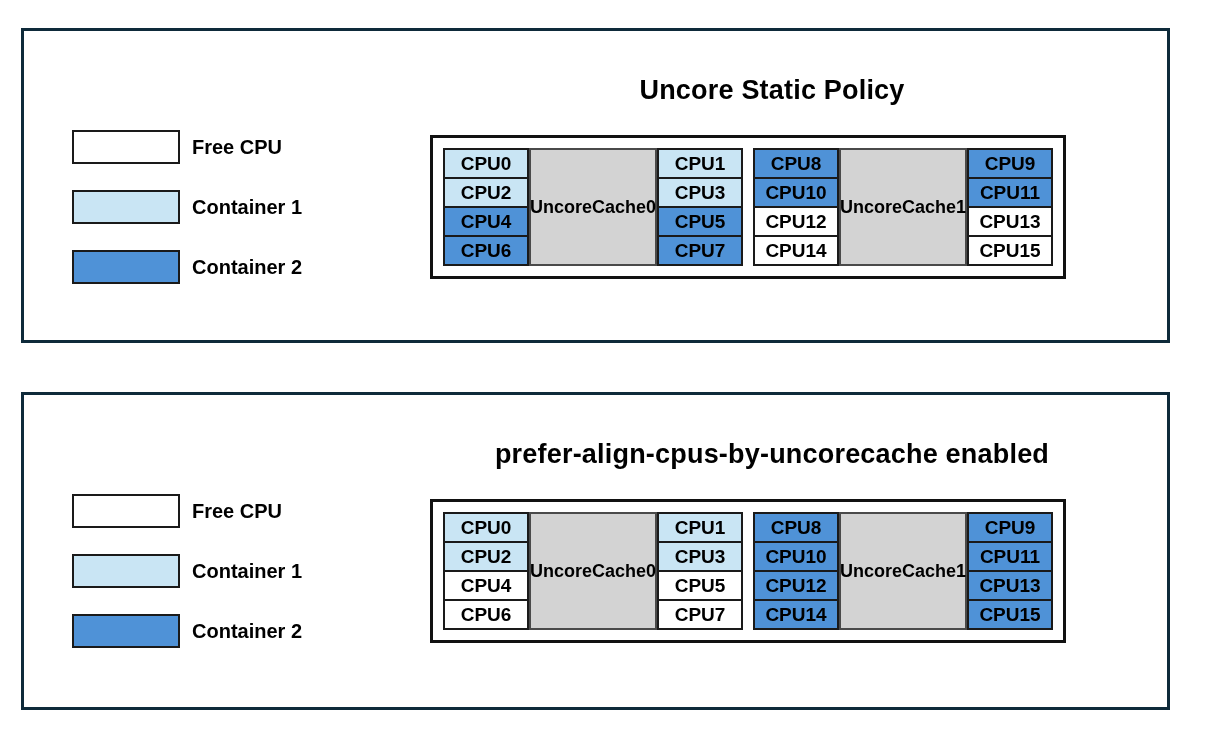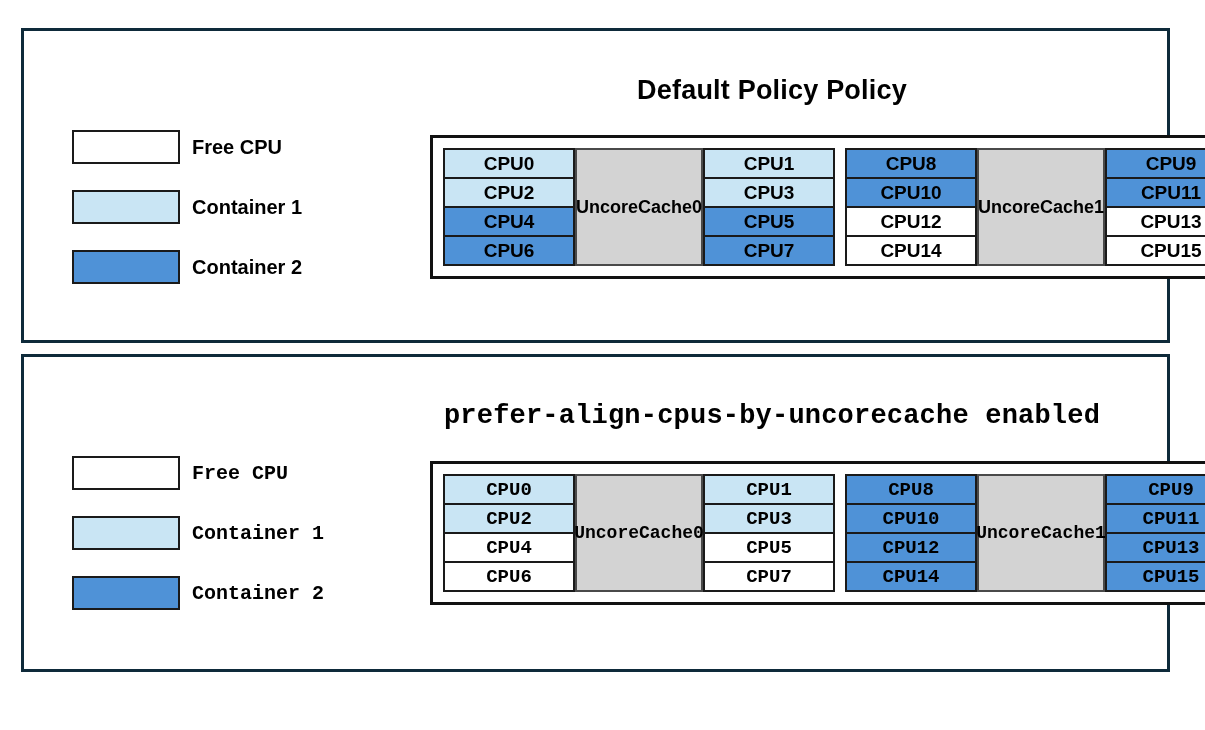--- a/index.html
+++ b/index.html
@@ -17,21 +17,21 @@
   }
   .panel {
     position: absolute;
     left: 21px;
     width: 1149px;
     background: #ffffff;
     border: 3px solid #0e2a3a;
     box-sizing: border-box;
   }
   .panel-top { top: 28px; height: 315px; }
-  .panel-bottom { top: 354px; height: 318px; font-family: Liberation Mono, monospace; }
+  .panel-bottom { top: 392px; height: 318px; }
 
   .panel-title {
     position: absolute;
     left: 392px;
     top: 44px;
     width: 712px;
     text-align: center;
     font-size: 27px;
     font-weight: bold;
     color: #000000;
@@ -66,21 +66,21 @@
     position: absolute;
     left: 406px;
     top: 104px;
     border: 3px solid #111111;
     background: #ffffff;
     padding: 10px;
     display: flex;
     gap: 10px;
   }
   .cache-group { display: flex; align-items: stretch; }
-  .cpu-col { display: flex; flex-direction: column; width: 132px; }
+  .cpu-col { display: flex; flex-direction: column; width: 86px; }
   .cpu-cell {
     box-sizing: border-box;
     height: 31px;
     margin-top: -2px;
     border: 2px solid #1a1a1a;
     display: flex;
     align-items: center;
     justify-content: center;
     font-size: 19px;
     font-weight: bold;
@@ -100,21 +100,21 @@
     line-height: 22px;
     color: #000000;
     text-align: center;
   }
 </style>
 </head>
 <body>
 
 <div class="page">
     <section class="panel panel-top" style="border-color: rgb(14, 42, 58);">
-    <div class="panel-title">Default Policy Policy</div>
+    <div class="panel-title">Uncore Static Policy</div>
     <div class="legend">
         <div class="legend-item">
     <span class="legend-swatch" style="background: rgb(255, 255, 255);"></span>
     <span class="legend-label">Free CPU</span>
   </div>
         <div class="legend-item">
     <span class="legend-swatch" style="background: rgb(201, 229, 244);"></span>
     <span class="legend-label">Container 1</span>
   </div>
         <div class="legend-item">

